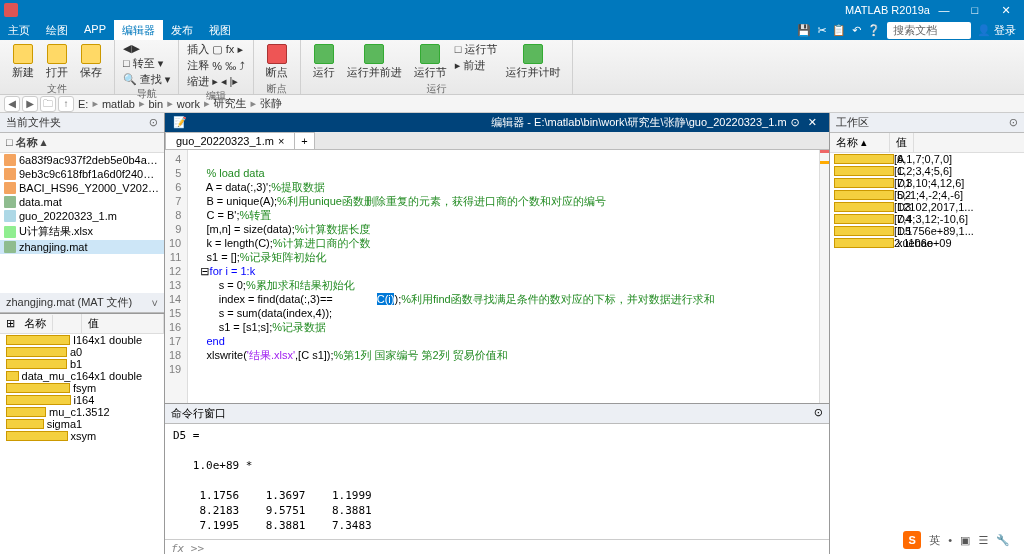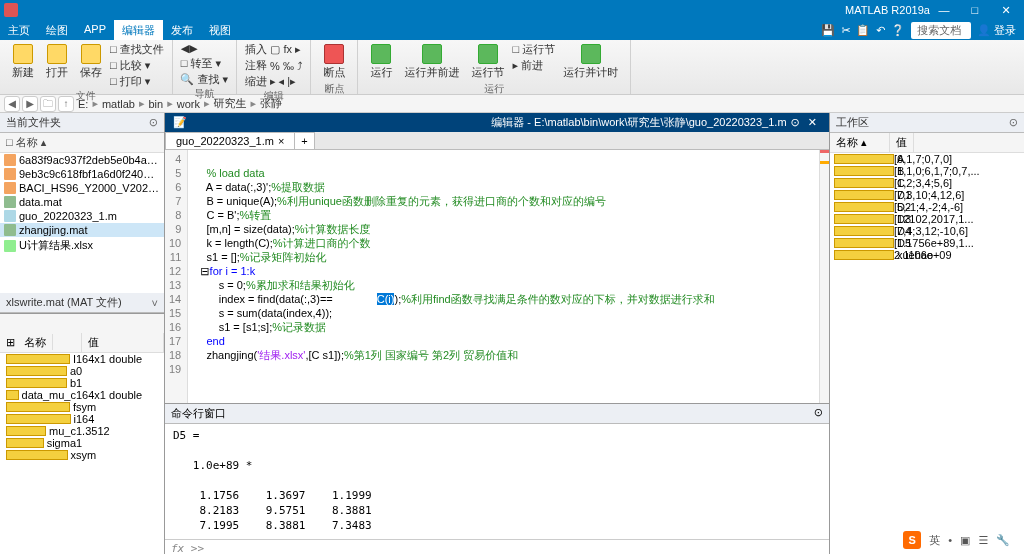--- a/index.html
+++ b/index.html
@@ -8,21 +8,21 @@
 .titlebar { background: #0078bd; color: #fff; height: 20px; display: flex; align-items: center; padding: 0 4px; }
 .titlebar .logo { width: 14px; height: 14px; background: #d55; border-radius: 2px; margin-right: 6px; }
 .titlebar .title { flex: 1; text-align: right; }
 .titlebar .winbtns span { display: inline-block; width: 28px; text-align: center; cursor: pointer; }
 
 .ribbon-tabs { background: #0078bd; height: 20px; display: flex; }
 .ribbon-tabs .tab { padding: 3px 8px; color: #fff; cursor: pointer; }
 .ribbon-tabs .tab.active { background: #fff; color: #0078bd; }
 .ribbon-tabs .spacer { flex: 1; }
 .ribbon-tabs .right-tools { display: flex; align-items: center; gap: 6px; padding-right: 8px; color: #fff; }
-.ribbon-tabs .searchbox { background: #fff; color: #666; padding: 1px 6px; width: 60px; border-radius: 2px; }
+.ribbon-tabs .searchbox { background: #fff; color: #666; padding: 1px 6px; width: 84px; border-radius: 2px; }
 
 .ribbon { background: linear-gradient(#f7f7f7,#e8e8e8); height: 55px; border-bottom: 1px solid #ccc; display: flex; }
 .ribbon .group { border-right: 1px solid #d0d0d0; padding: 2px 8px; display: flex; flex-direction: column; justify-content: space-between; }
 .ribbon .group .btns { display: flex; gap: 4px; }
 .ribbon .group .bigbtn { display: flex; flex-direction: column; align-items: center; gap: 1px; padding: 2px 4px; cursor: pointer; color: #333; }
 .ribbon .group .bigbtn .ico { width: 20px; height: 20px; background: #ffd966; border: 1px solid #c90; border-radius: 2px; }
 .ribbon .group .bigbtn.green .ico { background: #5cb85c; border-color: #3a3; }
 .ribbon .group .smallbtns { display: flex; flex-direction: column; gap: 1px; }
 .ribbon .group .smallbtn { display: flex; align-items: center; gap: 3px; cursor: pointer; color: #333; font-size: 10px; }
 .ribbon .group .label { text-align: center; color: #666; font-size: 10px; }
@@ -30,33 +30,33 @@
 .pathbar { background: #f5f5f5; border-bottom: 1px solid #ccc; height: 18px; display: flex; align-items: center; padding: 0 4px; gap: 2px; }
 .pathbar .navbtn { width: 16px; height: 16px; border: 1px solid #ccc; background: #fff; border-radius: 3px; text-align: center; line-height: 14px; cursor: pointer; color: #666; font-size: 10px; }
 .pathbar .crumb { color: #333; padding: 0 2px; }
 .pathbar .sep { color: #888; }
 
 .main { display: flex; height: 444px; }
 .left { width: 165px; display: flex; flex-direction: column; border-right: 1px solid #999; }
 .panel-title { background: #eceff4; border-bottom: 1px solid #bbb; padding: 2px 6px; color: #333; display: flex; justify-content: space-between; align-items: center; }
 .panel-title .arrow { cursor: pointer; color: #666; }
 .file-list { flex: 0 0 160px; background: #fff; overflow: auto; }
-.file-list .header { background: #f5f5f5; border-bottom: 1px solid #ddd; padding: 2px 6px; color: #444; }
+.file-list .header { background: #f5f5f5; border-bottom: 1px solid #ddd; padding: 2px 6px; color: #444; font-weight: bold; }
 .file-list .item { padding: 1px 4px; display: flex; align-items: center; gap: 3px; cursor: pointer; }
 .file-list .item.sel { background: #cde6f7; }
 .file-list .ico { width: 12px; height: 12px; border-radius: 1px; flex-shrink: 0; }
 .ico.csv { background: #f4a460; }
 .ico.mat { background: #8fbc8f; }
 .ico.m { background: #add8e6; }
 .ico.xlsx { background: #90ee90; }
 .file-list .name { white-space: nowrap; overflow: hidden; text-overflow: ellipsis; }
 
 .details { flex: 1; background: #fff; border-top: 1px solid #999; display: flex; flex-direction: column; }
 .details .dheader { display: flex; background: #f5f5f5; border-bottom: 1px solid #ddd; }
-.details .dheader span { flex: 1; padding: 2px 6px; border-right: 1px solid #ddd; margin-top: 19px; }
+.details .dheader span { flex: 1; padding: 2px 6px; border-right: 1px solid #ddd; }
 .details .body { flex: 1; overflow: auto; }
 .details .row { display: flex; padding: 0 6px; }
 .details .row span:first-child { width: 70px; display: flex; align-items: center; gap: 3px; }
 .details .row .vico { width: 10px; height: 10px; background: #f4d03f; border: 1px solid #c90; }
 
 .center { flex: 1; display: flex; flex-direction: column; }
 .editor-title { background: #00437a; color: #fff; padding: 2px 8px; display: flex; align-items: center; }
 .editor-title .et-text { flex: 1; text-align: right; }
 .editor-title .et-btns span { cursor: pointer; padding: 0 4px; }
 .editor-tabs { background: #e8e8e8; border-bottom: 1px solid #bbb; display: flex; }
@@ -130,31 +130,20 @@
           <span>新建</span>
         </div>
       <div class="bigbtn">
           <div class="ico"></div>
           <span>打开</span>
         </div>
       <div class="bigbtn">
           <div class="ico"></div>
           <span>保存</span>
         </div>
-      <div class="smallbtns">
-        <div class="smallbtn">
-            <span>□ 查找文件</span>
-          </div>
-        <div class="smallbtn">
-            <span>□ 比较 ▾</span>
-          </div>
-        <div class="smallbtn">
-            <span>□ 打印 ▾</span>
-          </div>
-      </div>
     </div>
     <div class="label">文件</div>
   </div>
   <div class="group">
     <div class="btns">
       <div class="smallbtns">
         <div class="smallbtn">
             <span>◀▶</span>
           </div>
         <div class="smallbtn">
@@ -266,32 +255,32 @@
             <span class="name">BACI_HS96_Y2000_V202201.csv</span>
           </div>
           <div class="item">
             <div class="ico mat"></div>
             <span class="name">data.mat</span>
           </div>
           <div class="item">
             <div class="ico m"></div>
             <span class="name">guo_20220323_1.m</span>
           </div>
+          <div class="item">
+            <div class="ico xlsx"></div>
+            <span class="name">U计算结果.xlsx</span>
+          </div>
           <div class="item sel">
             <div class="ico mat"></div>
             <span class="name">zhangjing.mat</span>
           </div>
-          <div class="item">
-            <div class="ico xlsx"></div>
-            <span class="name">U计算结果.xlsx</span>
-          </div>
         </div>
     </div>
     <div class="panel-title">
-        <span>xlswrite.mat  (MAT 文件)</span>
+        <span>zhangjing.mat  (MAT 文件)</span>
         <span class="arrow">˅</span>
       </div>
     <div class="details">
       <div class="dheader">
           <span>⊞ <span>名称</span></span>
           <span>值</span>
         </div>
       <div class="body" id="detail-rows">
           <div class="row">
             <span><span class="vico"></span>I</span>
@@ -355,21 +344,21 @@
 <span>    C = B';</span><span class="c-comment">%转置</span>
 <span>    [m,n] = size(data);</span><span class="c-comment">%计算数据长度</span>
 <span>    k = length(C);</span><span class="c-comment">%计算进口商的个数</span>
 <span>    s1 = [];</span><span class="c-comment">%记录矩阵初始化</span>
   ⊟<span class="c-key">for i = 1:k</span>
 <span>        s = 0;</span><span class="c-comment">%累加求和结果初始化</span>
 <span>        index = find(data(:,3)==</span><span class="c-sel">C(i)</span><span>);</span><span class="c-comment">%利用find函数寻找满足条件的数对应的下标，并对数据进行求和</span>
 <span>        s = sum(data(index,4));</span>
 <span>        s1 = [s1;s];</span><span class="c-comment">%记录数据</span>
     <span class="c-key">end</span>
-<span>    zhangjing(</span><span class="c-str">'结果.xlsx'</span><span>,[C s1]);</span><span class="c-comment">%第1列 国家编号 第2列 贸易价值和</span>
+<span>    xlswrite(</span><span class="c-str">'结果.xlsx'</span><span>,[C s1]);</span><span class="c-comment">%第1列 国家编号 第2列 贸易价值和</span>
 
 
         <div class="code-marker"><div class="m"></div><div class="m" style="background:#fa0"></div></div>
       </div>
     </div>
     <div class="cmd-title">
         <span>命令行窗口</span>
         <span class="arrow">⊙</span>
       </div>
     <div class="cmd-body">D5 =
@@ -388,24 +377,20 @@
         <span class="arrow">⊙</span>
       </div>
     <div class="ws-header">
         <span>名称 ▴</span>
         <span>值</span>
       </div>
     <div class="ws-body" id="ws-rows">
         <div class="ws-row">
           <span><span class="wico"></span>A</span>
           <span>[6,1,7;0,7,0]</span>
-        </div>
-        <div class="ws-row">
-          <span><span class="wico"></span>B</span>
-          <span>[1,1,0;6,1,7;0,7,...</span>
         </div>
         <div class="ws-row">
           <span><span class="wico"></span>C</span>
           <span>[1,2;3,4;5,6]</span>
         </div>
         <div class="ws-row">
           <span><span class="wico"></span>D1</span>
           <span>[7,3,10;4,12,6]</span>
         </div>
         <div class="ws-row">

